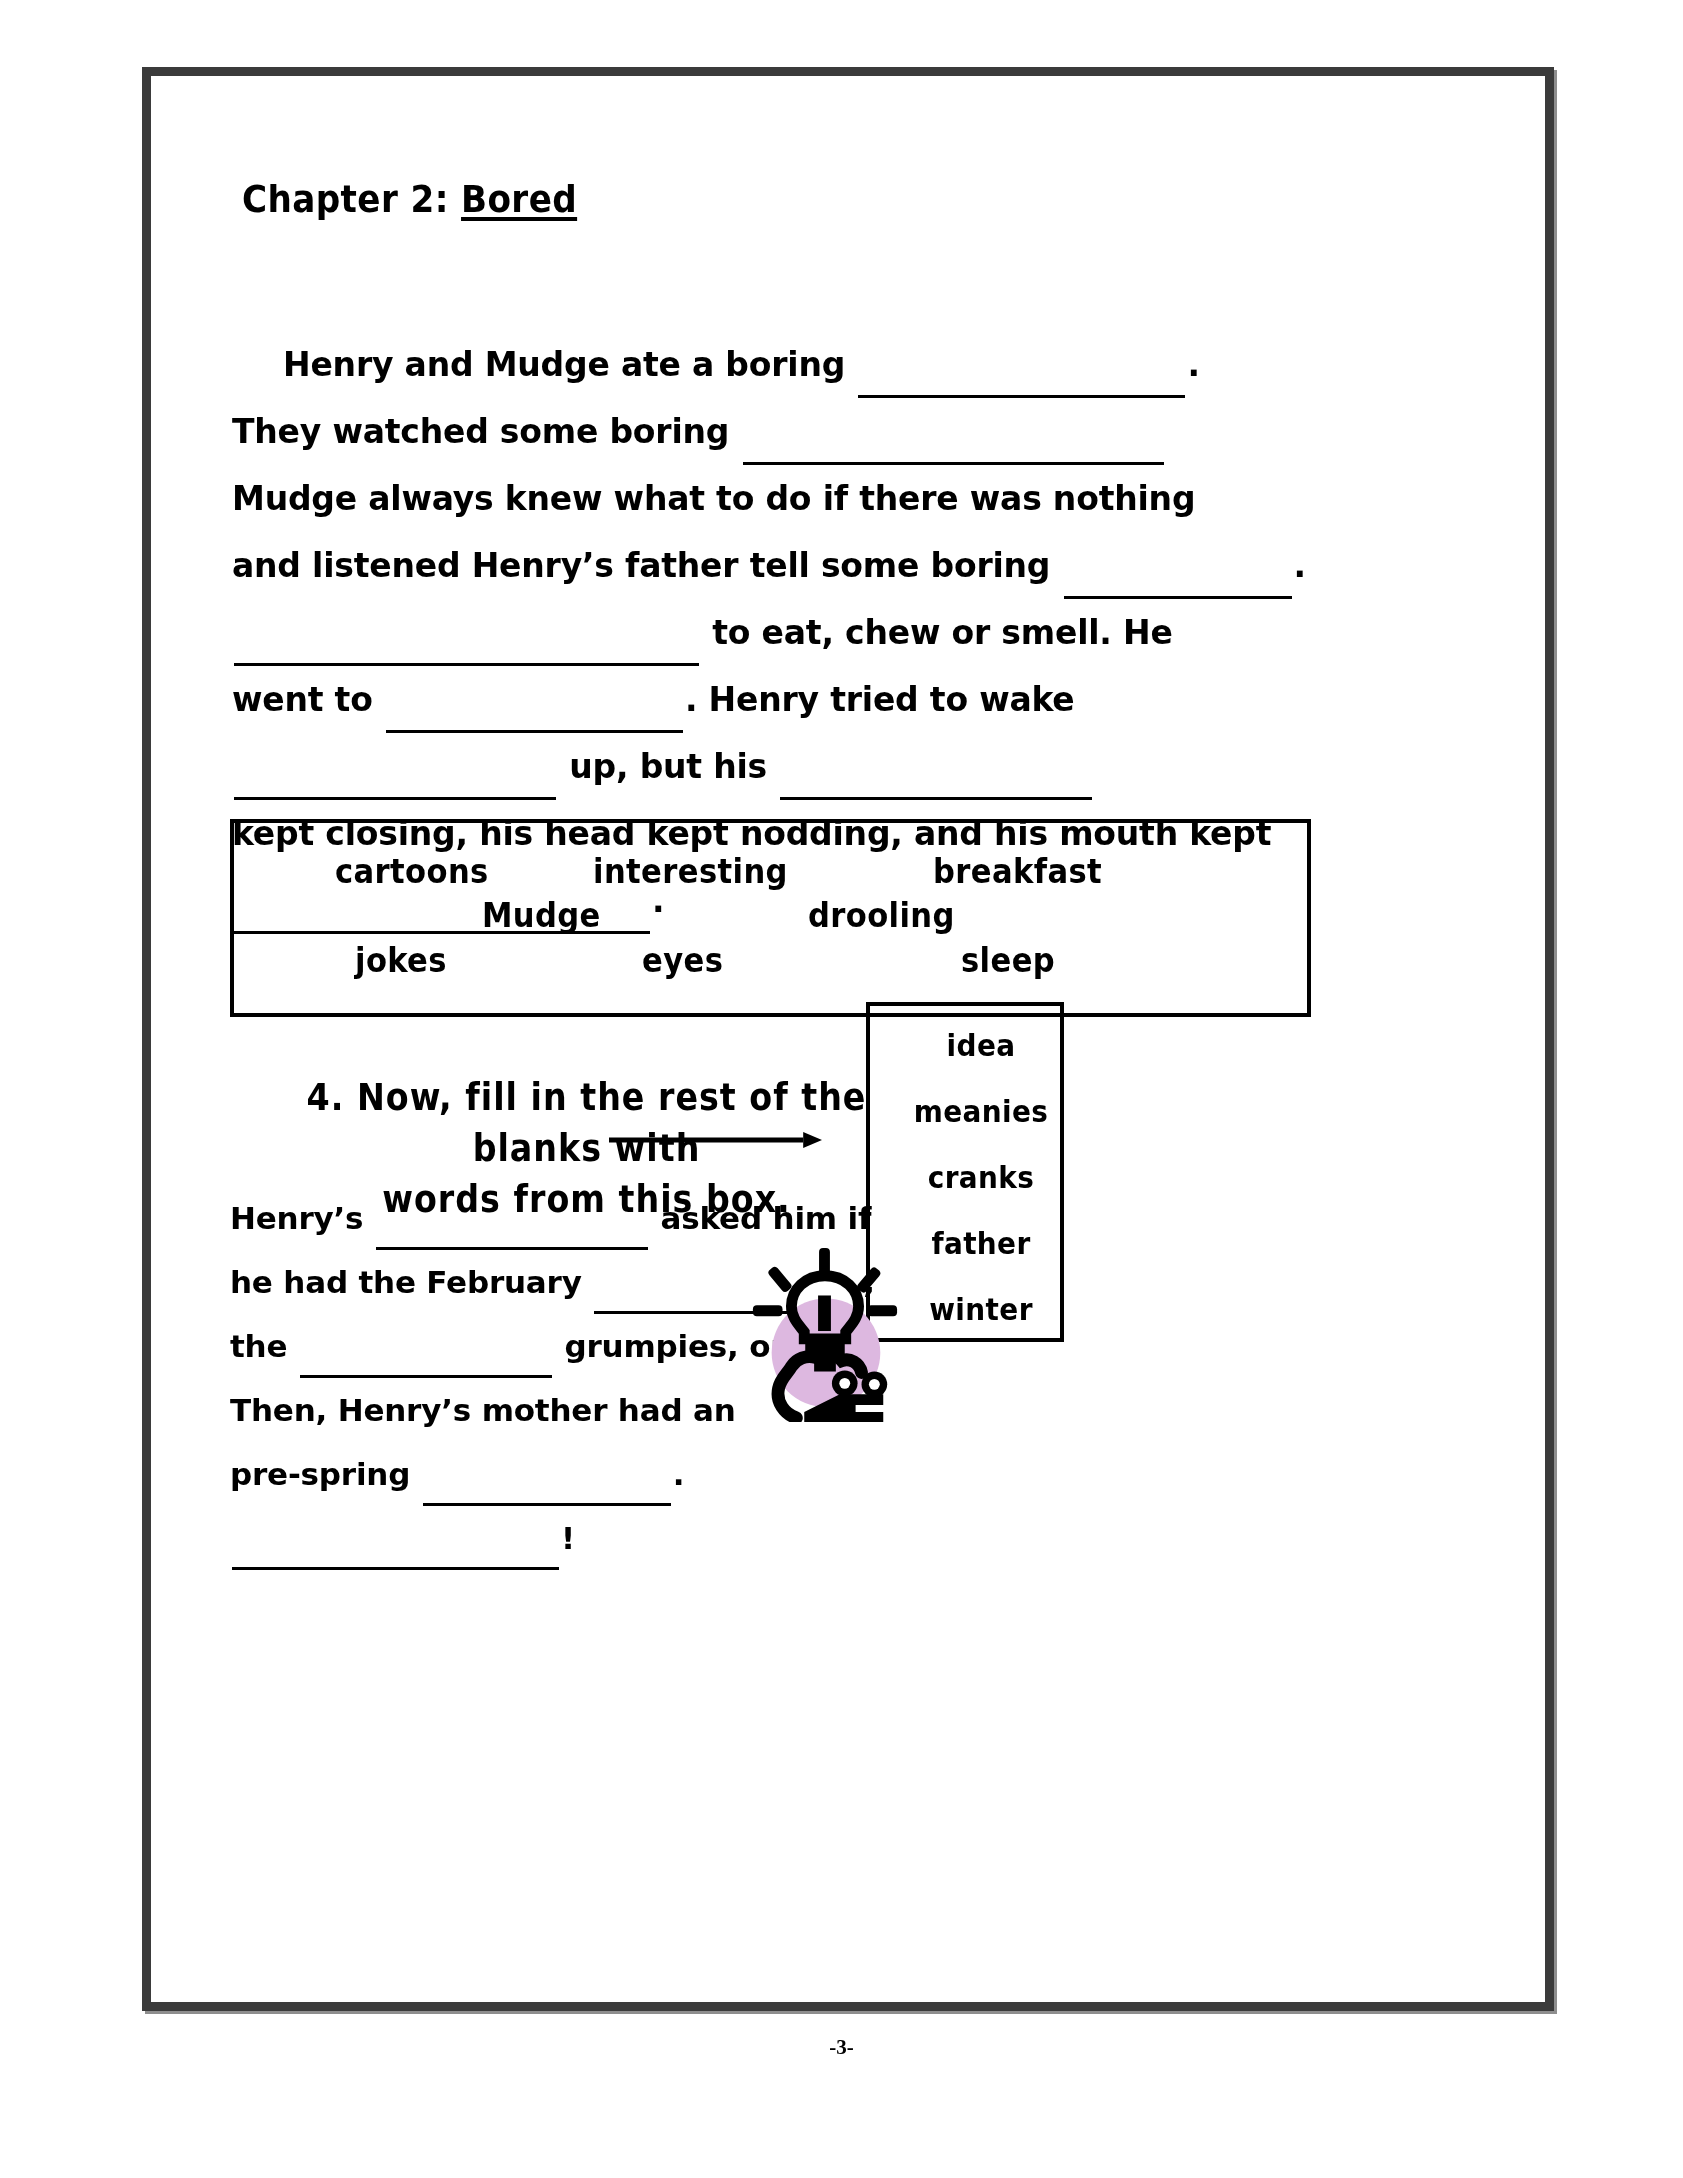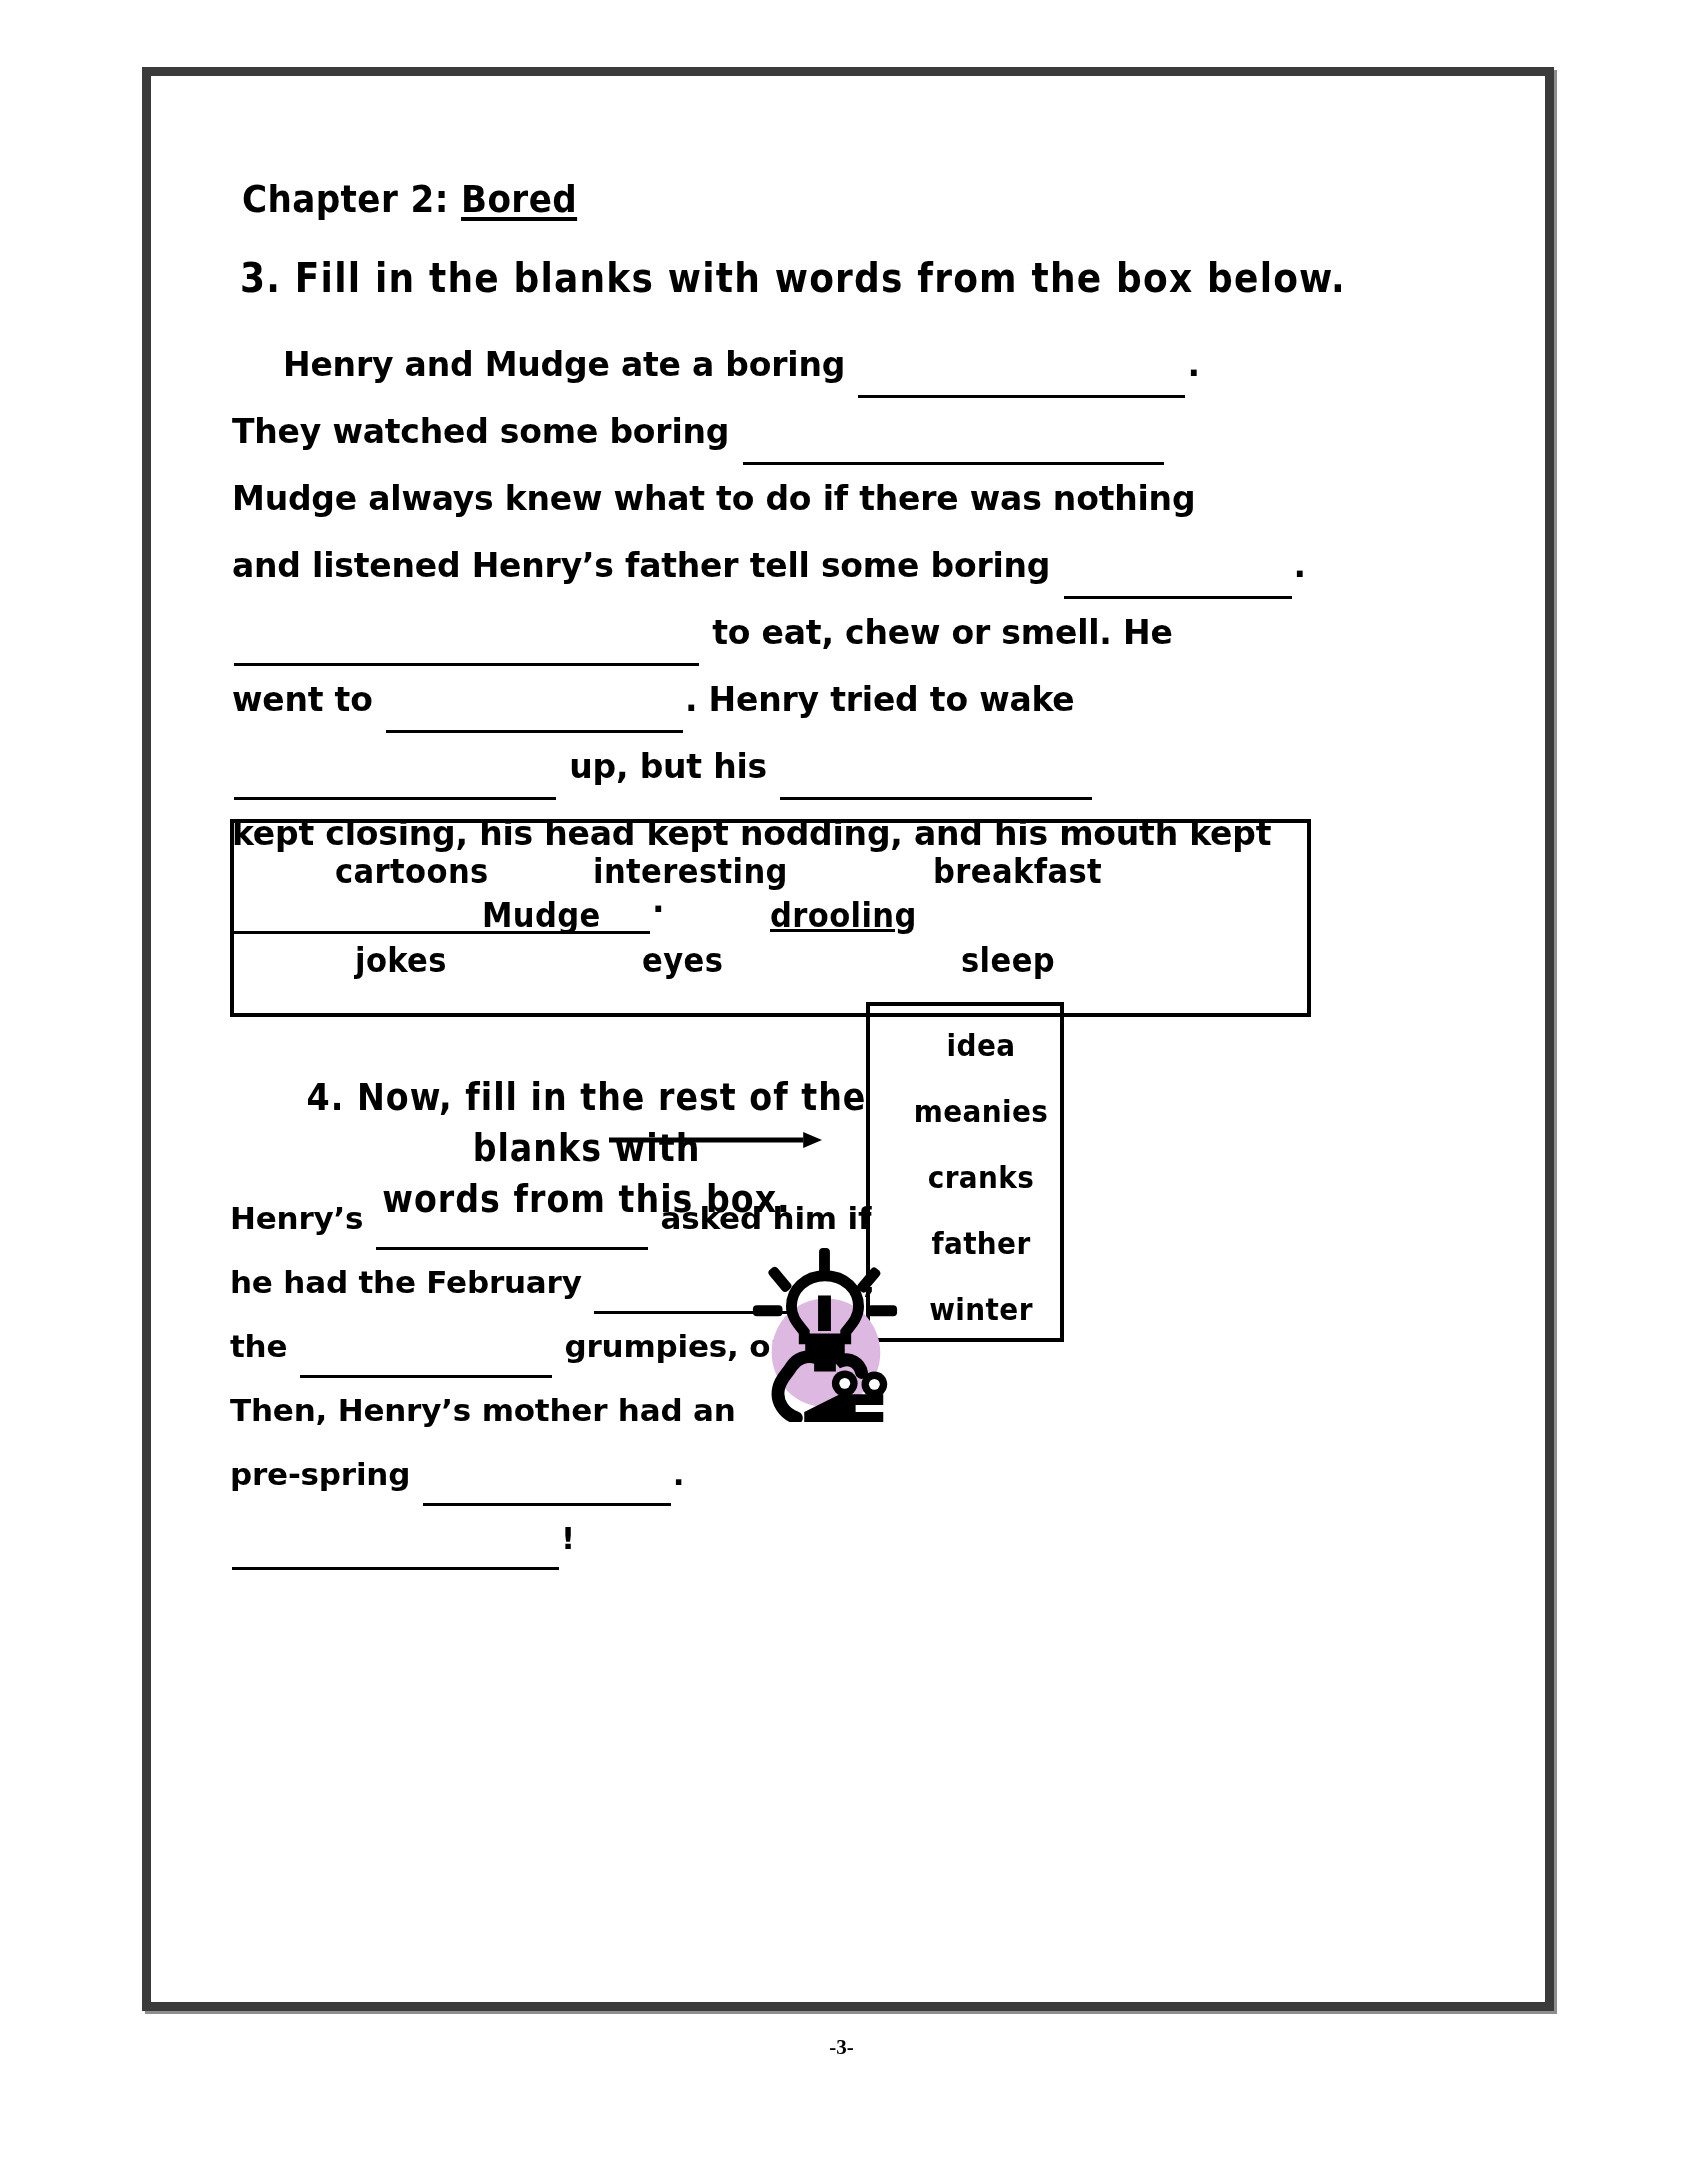--- a/index.html
+++ b/index.html
@@ -203,21 +203,20 @@
 </head>
 <body>
 
 <div class="page-frame">
   <div class="page-inner">
 
     <div class="chapter-title comic">
       <span>Chapter 2: </span><span class="underlined">Bored</span>
     </div>
 
-    <div class="q3-prompt comic">3. Fill in the blanks with words from the box below.</div>
 
     <div class="q3-body body-face">
 
       <div class="ln">
         <span class="indent"></span><span>Henry and Mudge ate a boring </span><span class="blank b-330"></span><span>.</span>
       </div>
 
       <div class="ln">
         <span>They watched some boring </span><span class="blank b-425"></span><span></span>
       </div>
@@ -252,21 +251,21 @@
     </div>
 
     <div class="wordbox1">
       <div class="wb1-row comic" style="top:28px;">
         <span style="left:79px;">cartoons</span>
         <span style="left:337px;">interesting</span>
         <span style="left:677px;">breakfast</span>
       </div>
       <div class="wb1-row comic" style="top:72px;">
         <span style="left:226px;">Mudge</span>
-        <span style="left:514px;text-decoration:underline;">drooling</span>
+        <span style="left:552px;">drooling</span>
       </div>
       <div class="wb1-row comic" style="top:117px;">
         <span style="left:99px;">jokes</span>
         <span style="left:386px;">eyes</span>
         <span style="left:705px;text-align:center;">sleep</span>
       </div>
     </div>
 
     <div class="q4-prompt comic">
       <div>4. Now, fill in the rest of the blanks with</div>

